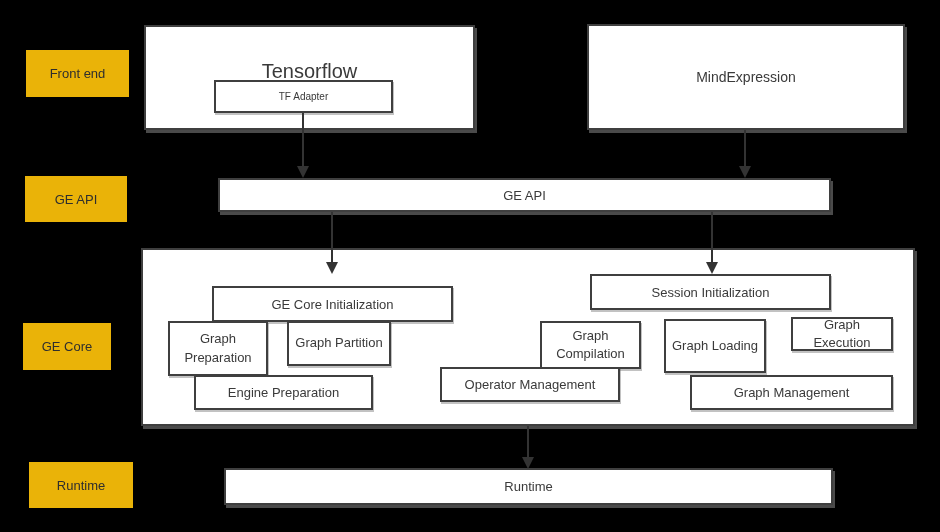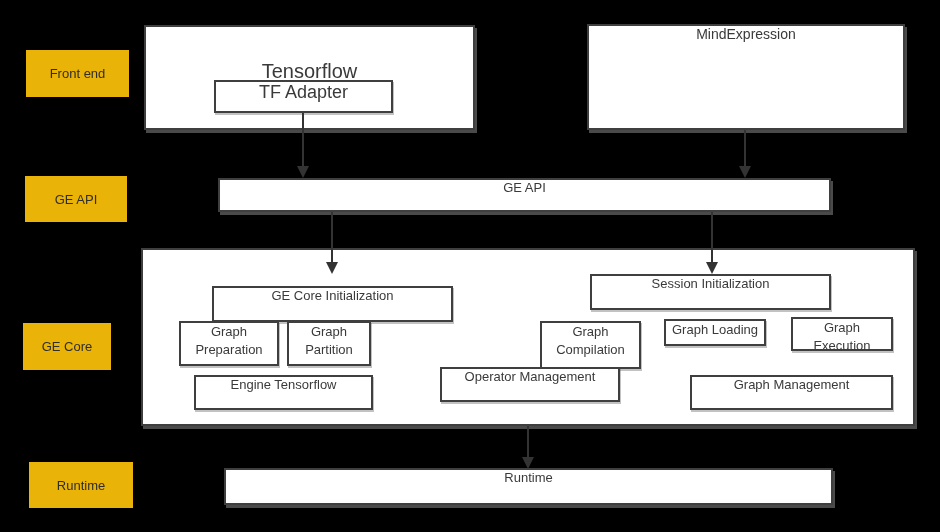--- a/index.html
+++ b/index.html
@@ -9,21 +9,21 @@
     color:#3a3a3a;
   }
   .side-label{
     position:absolute;background:#eab308;color:#2e2e2e;
     display:flex;align-items:center;justify-content:center;
     font-size:13px;
   }
   .box{
     position:absolute;background:#fff;border:2px solid #3f3f3f;
     box-sizing:border-box;
-    display:flex;justify-content:center;
+    display:flex;align-items:center;justify-content:center;
     text-align:center;font-size:13px;color:#3a3a3a;
     box-shadow:2px 3px 0 #4a4a4a;
   }
   .box.inner{box-shadow:1px 2px 0 rgba(95,95,95,0.38);}
   .box.top-text{align-items:flex-start;}
   .box.top-text .box-title{margin-top:33px;font-size:20px;}
   .two-line{line-height:1.4;padding:0 4px;}
   .container{z-index:1;}
   .arrow{position:absolute;width:2px;background:#333;z-index:5;}
   .arrow::after{
@@ -37,21 +37,21 @@
 
 <div class="stage">
 
   <div class="side-label" style="left:26px;top:50px;width:103px;height:47px">Front end</div>
   <div class="side-label" style="left:25px;top:176px;width:102px;height:46px">GE API</div>
   <div class="side-label" style="left:23px;top:323px;width:88px;height:47px">GE Core</div>
   <div class="side-label" style="left:29px;top:462px;width:104px;height:46px">Runtime</div>
 
   <div class="box top-text" style="left:144px;top:25px;width:331px;height:105px">
     <span class="box-title">Tensorflow</span>
-    <div class="box inner" style="left:68px;top:53px;width:179px;height:33px;font-size:18px">
+    <div class="box inner" style="left:68px;top:53px;width:179px;height:33px;font-size:10px">
       <span>TF Adapter</span>
     </div>
   </div>
 
   <div class="box" style="left:587px;top:24px;width:318px;height:106px;font-size:14px">
     <span>MindExpression</span>
   </div>
 
   <div class="box" style="left:218px;top:178px;width:613px;height:34px">
     <span>GE API</span>
@@ -59,38 +59,38 @@
 
   <div class="box container" style="left:141px;top:248px;width:774px;height:178px">
 
     <div class="box inner" style="left:69px;top:36px;width:241px;height:36px">
       <span>GE Core Initialization</span>
     </div>
     <div class="box inner" style="left:447px;top:24px;width:241px;height:36px">
       <span>Session Initialization</span>
     </div>
 
-    <div class="box inner two-line" style="left:36px;top:71px;width:100px;height:45px">
+    <div class="box inner two-line" style="left:25px;top:71px;width:100px;height:55px">
       <span>Graph Preparation</span>
     </div>
-    <div class="box inner two-line" style="left:144px;top:71px;width:84px;height:45px">
+    <div class="box inner two-line" style="left:144px;top:71px;width:104px;height:45px">
       <span>Graph Partition</span>
     </div>
     <div class="box inner two-line" style="left:397px;top:71px;width:101px;height:48px">
       <span>Graph Compilation</span>
     </div>
-    <div class="box inner two-line" style="left:521px;top:69px;width:102px;height:27px">
+    <div class="box inner two-line" style="left:521px;top:69px;width:102px;height:54px">
       <span>Graph Loading</span>
     </div>
     <div class="box inner two-line" style="left:648px;top:67px;width:102px;height:34px">
       <span>Graph Execution</span>
     </div>
 
     <div class="box inner" style="left:51px;top:125px;width:179px;height:35px">
-      <span>Engine Tensorflow</span>
+      <span>Engine Preparation</span>
     </div>
     <div class="box inner" style="left:297px;top:117px;width:180px;height:35px">
       <span>Operator Management</span>
     </div>
     <div class="box inner" style="left:547px;top:125px;width:203px;height:35px">
       <span>Graph Management</span>
     </div>
   </div>
 
   <div class="box" style="left:224px;top:468px;width:609px;height:37px">

